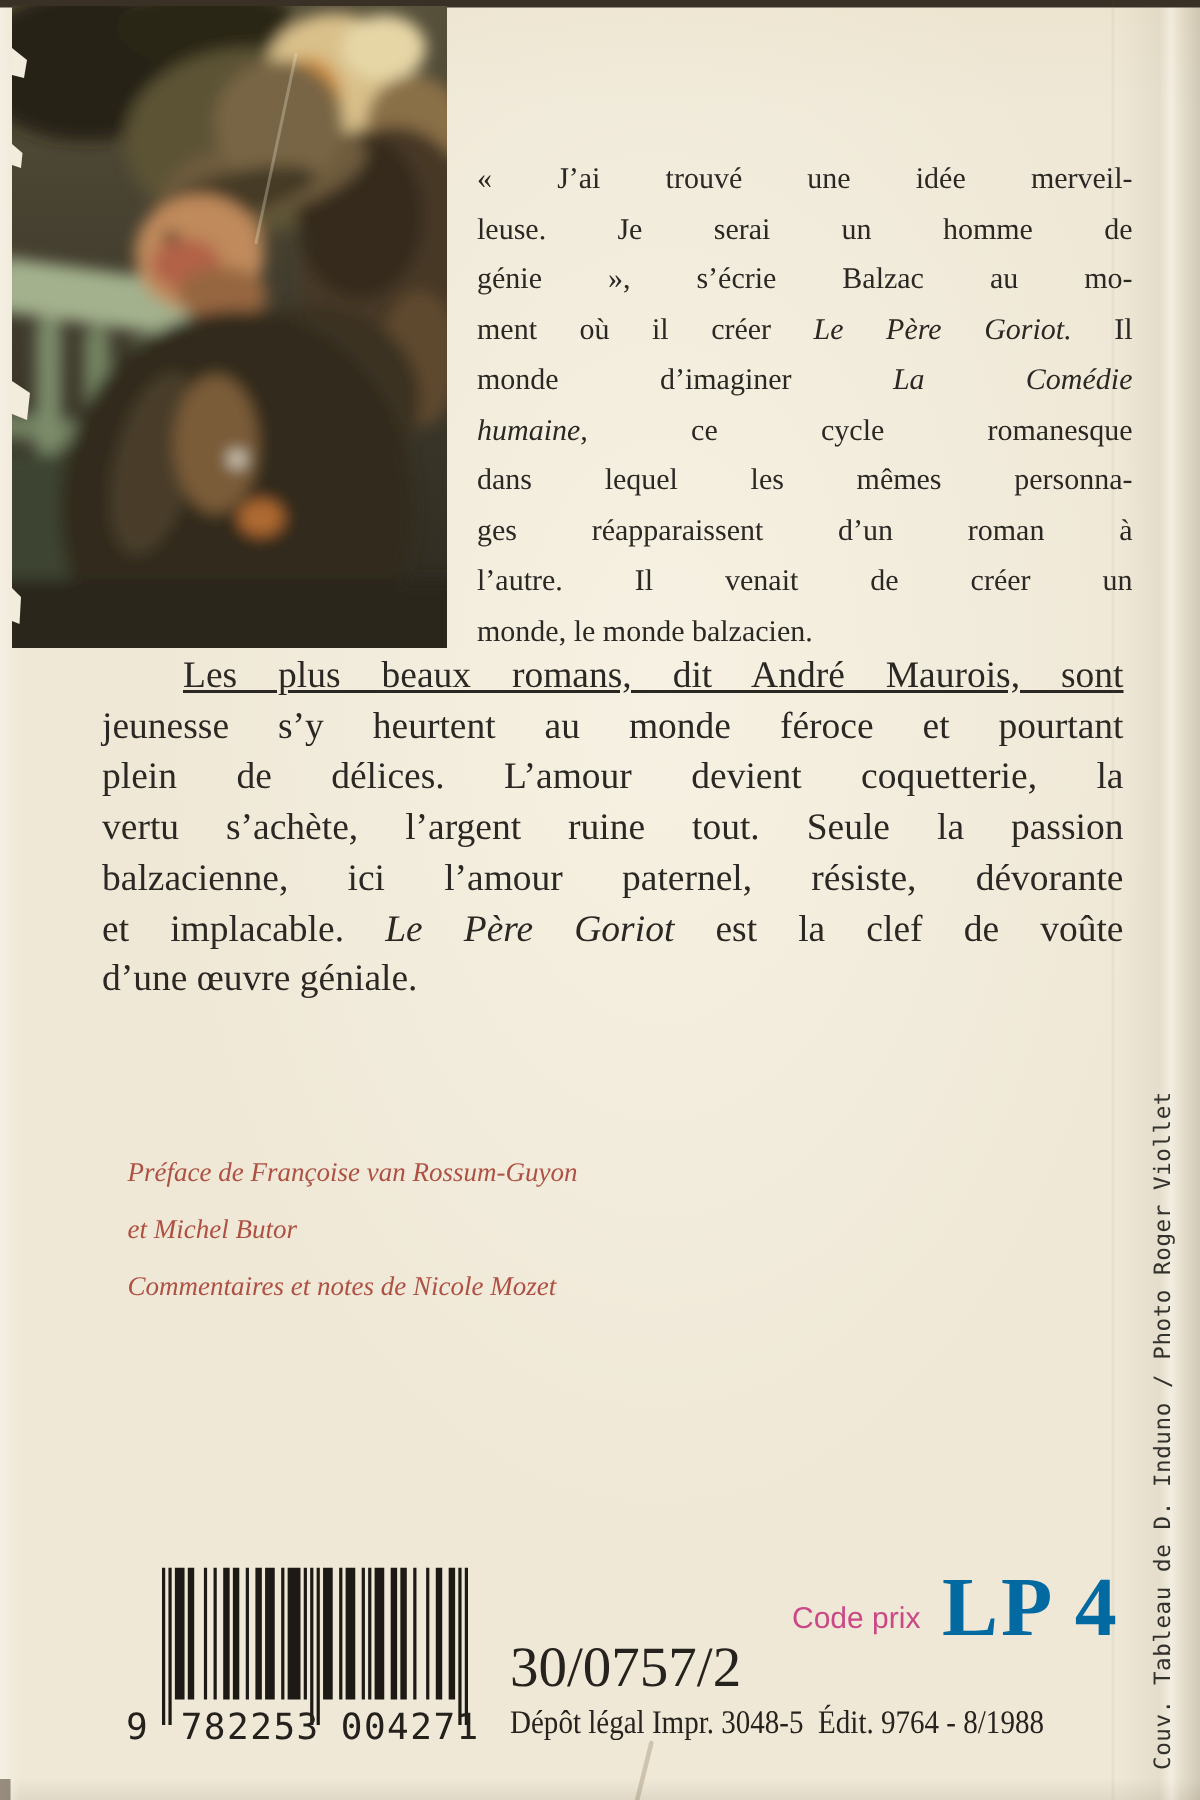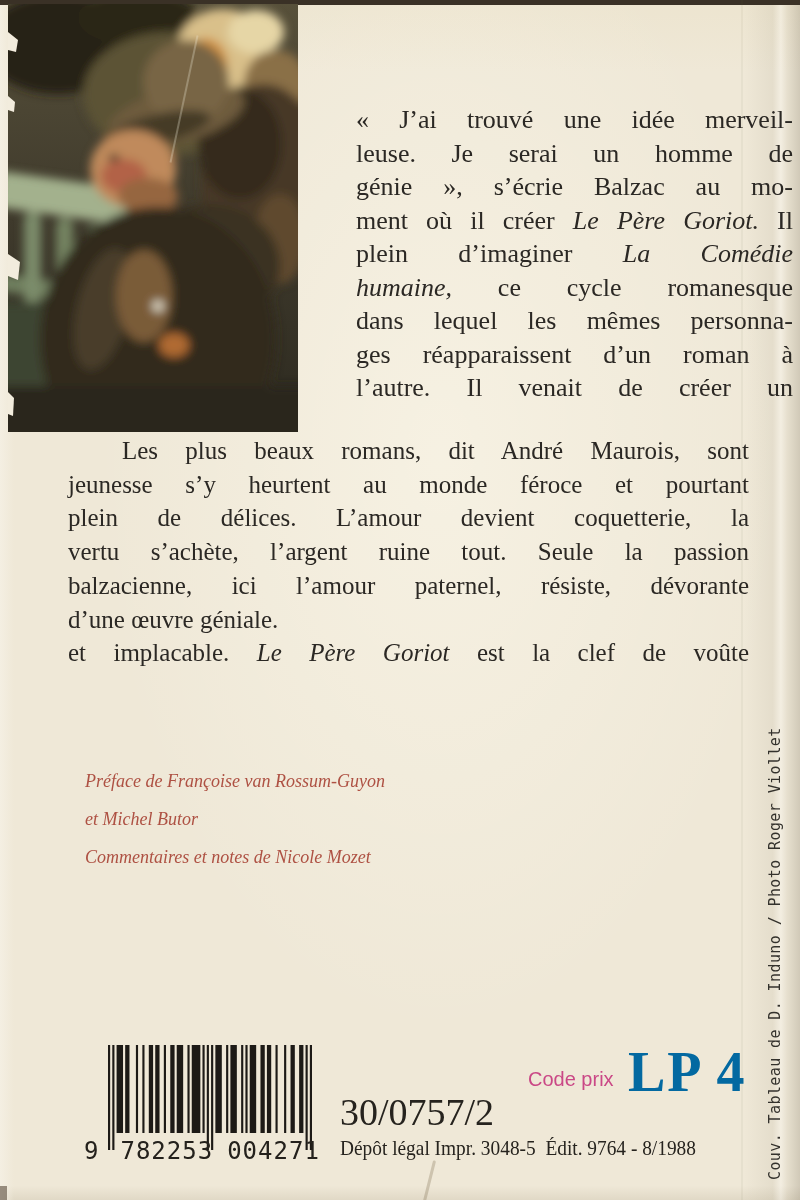--- a/index.html
+++ b/index.html
@@ -25,27 +25,27 @@
     background:rgba(125,108,78,.30);transform:rotate(14deg);border-radius:2px;}
   .corner-mark{position:absolute;left:0;top:1186px;width:7px;height:14px;background:#6f6352;opacity:.7;}
   .top-strip{position:absolute;left:0;top:0;width:800px;height:5px;background:#3a3126;}
 
   
   .photo{position:absolute;left:8px;top:4px;width:290px;height:428px;overflow:hidden;background:#47412f;}
   .photo svg{display:block;width:100%;height:100%;}
 
   
   .quote{position:absolute;left:318px;top:103px;width:437px;
-    font-size:26px;line-height:33.5px;margin-left:38px;}
+    font-size:20px;line-height:33.5px;}
   
   .para{position:absolute;left:68px;top:434px;width:681px;
     font-size:25px;line-height:33.7px;}
   .line{text-align:justify;text-align-last:justify;text-justify:inter-word;}
   .line.last{text-align-last:left;}
-  .line.indent{text-indent:54px;}
+  .line.indent{text-indent:54px;text-decoration:underline;}
   .it{font-style:italic;}
 
   
   .credits{position:absolute;left:85px;top:762px;width:560px;
     font-size:18px;line-height:38px;font-style:italic;color:#ae5143;}
 
   
   .spine{position:absolute;left:766px;top:1180px;width:480px;
     transform:rotate(-90deg);transform-origin:0 0;
     font-family:"DejaVu Sans Mono", monospace;font-size:15px;letter-spacing:.4px;
@@ -142,35 +142,36 @@
       </g>
       <rect x="175" y="30" width="2" height="130" fill="rgba(240,235,215,0.30)" transform="rotate(12 176 95)"></rect>
     </svg>
   </div>
 
   <div class="quote">
       <div class="line"><span>« J’ai trouvé une idée merveil-</span></div>
       <div class="line"><span>leuse. Je serai un homme de</span></div>
       <div class="line"><span>génie », s’écrie Balzac au mo-</span></div>
       <div class="line"><span>ment où il créer </span><span class="it">Le Père Goriot.</span><span> Il</span></div>
-      <div class="line"><span>plein d’imaginer </span><span class="it">La Comédie</span></div>
+      <div class="line"><span>monde d’imaginer </span><span class="it">La Comédie</span></div>
       <div class="line"><span class="it">humaine,</span><span> ce cycle romanesque</span></div>
       <div class="line"><span>dans lequel les mêmes personna-</span></div>
       <div class="line"><span>ges réapparaissent d’un roman à</span></div>
       <div class="line"><span>l’autre. Il venait de créer un</span></div>
+      <div class="line last"><span>monde, le monde balzacien.</span></div>
     </div>
 
   <div class="para">
       <div class="line indent"><span>Les plus beaux romans, dit André Maurois, sont</span></div>
       <div class="line"><span>jeunesse s’y heurtent au monde féroce et pourtant</span></div>
       <div class="line"><span>plein de délices. L’amour devient coquetterie, la</span></div>
       <div class="line"><span>vertu s’achète, l’argent ruine tout. Seule la passion</span></div>
       <div class="line"><span>balzacienne, ici l’amour paternel, résiste, dévorante</span></div>
+      <div class="line"><span>et implacable. </span><span class="it">Le Père Goriot</span><span> est la clef de voûte</span></div>
       <div class="line last"><span>d’une œuvre géniale.</span></div>
-      <div class="line"><span>et implacable. </span><span class="it">Le Père Goriot</span><span> est la clef de voûte</span></div>
     </div>
 
   <div class="credits">
       <div class="line last"><span>Préface de Françoise van Rossum-Guyon</span></div>
       <div class="line last"><span>et Michel Butor</span></div>
       <div class="line last"><span>Commentaires et notes de Nicole Mozet</span></div>
     </div>
 
   <div class="spine">Couv. Tableau de D. Induno / Photo Roger Viollet</div>
 

